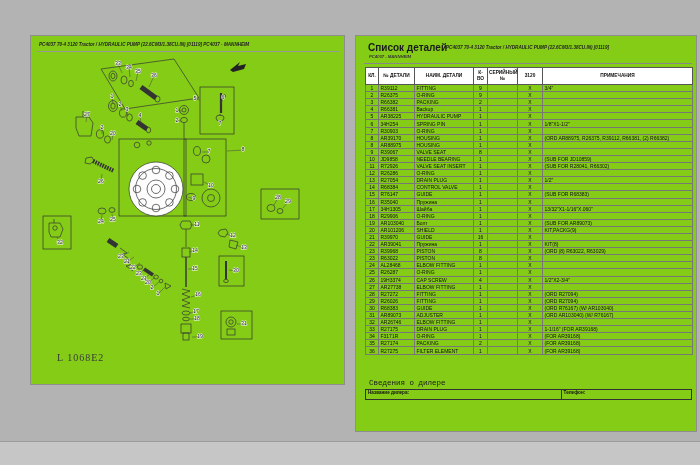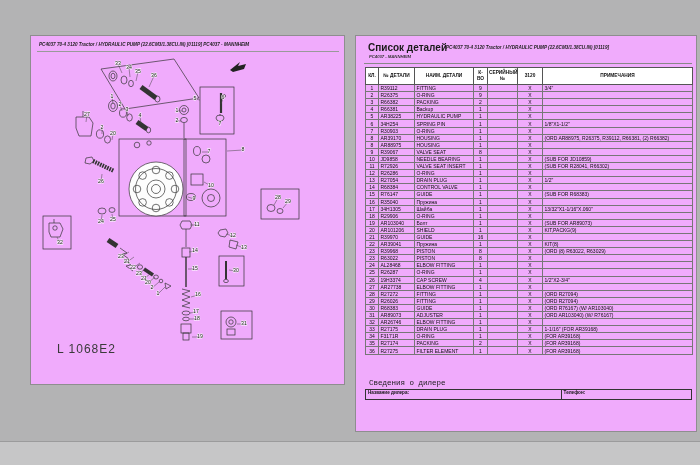--- a/index.html
+++ b/index.html
@@ -1,26 +1,26 @@
 <!DOCTYPE html>
 <html><head>
 <meta charset="utf-8">
 <style>
   html,body{margin:0;padding:0;}
   .canvas{position:relative;width:700px;height:465px;background:#b3b3b4;overflow:hidden;
           font-family:"Liberation Sans", sans-serif;color:#111;}
   .bottom-strip{position:absolute;left:0;top:441px;width:700px;height:24px;background:#c6c6c7;border-top:1px solid #9b9b9c;}
-  .page{position:absolute;background:#f0abfc;border:1px solid #8e8e8f;box-sizing:border-box;}
+  .page{position:absolute;background:#84cc16;border:1px solid #8e8e8f;box-sizing:border-box;}
   .left-page{left:30px;top:35px;width:315px;height:350px;}
   .right-page{left:355px;top:35px;width:342px;height:397px;}
 
   .lp-header{position:absolute;left:8px;top:6px;width:300px;font-size:4.6px;font-style:italic;font-weight:bold;color:#222;white-space:nowrap;overflow:hidden;}
   .lp-rule{position:absolute;left:6px;top:15px;width:302px;border-top:1px solid #999;}
   .diagram-svg{position:absolute;left:3px;top:20px;}
-  .stamp{position:absolute;left:26px;top:306px;font-family:Liberation Sans, sans-serif;font-size:12px;color:#3a3a3a;letter-spacing:1px;}
+  .stamp{position:absolute;left:26px;top:316px;font-family:Liberation Serif, serif;font-size:10px;color:#3a3a3a;letter-spacing:1px;}
 
   .rp-title{position:absolute;left:12px;top:6px;font-size:10px;font-weight:bold;color:#1a1a1a;}
   .rp-subtitle{position:absolute;left:13px;top:18px;font-size:4.2px;font-weight:bold;font-style:italic;color:#333;}
   .rp-headnote{position:absolute;left:90px;top:9px;width:246px;font-size:4.6px;font-weight:bold;font-style:italic;color:#222;white-space:nowrap;overflow:hidden;}
   .rp-rule{position:absolute;left:8px;top:27px;width:328px;border-top:1px solid #888;}
 
   table.parts{position:absolute;left:9px;top:31px;width:327px;border-collapse:collapse;table-layout:fixed;
               border:1.4px solid #000;font-size:5px;line-height:6px;}
   table.parts th{border:1px solid #555;font-size:4.8px;font-weight:bold;text-align:center;vertical-align:middle;
                  height:16px;padding:0 1px;background:#fff;}

